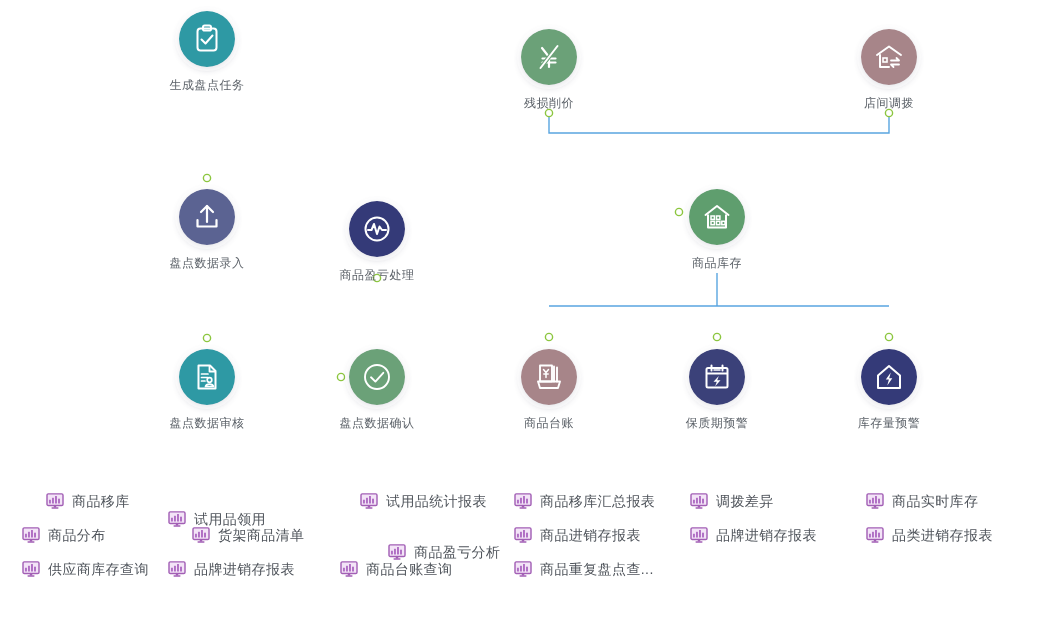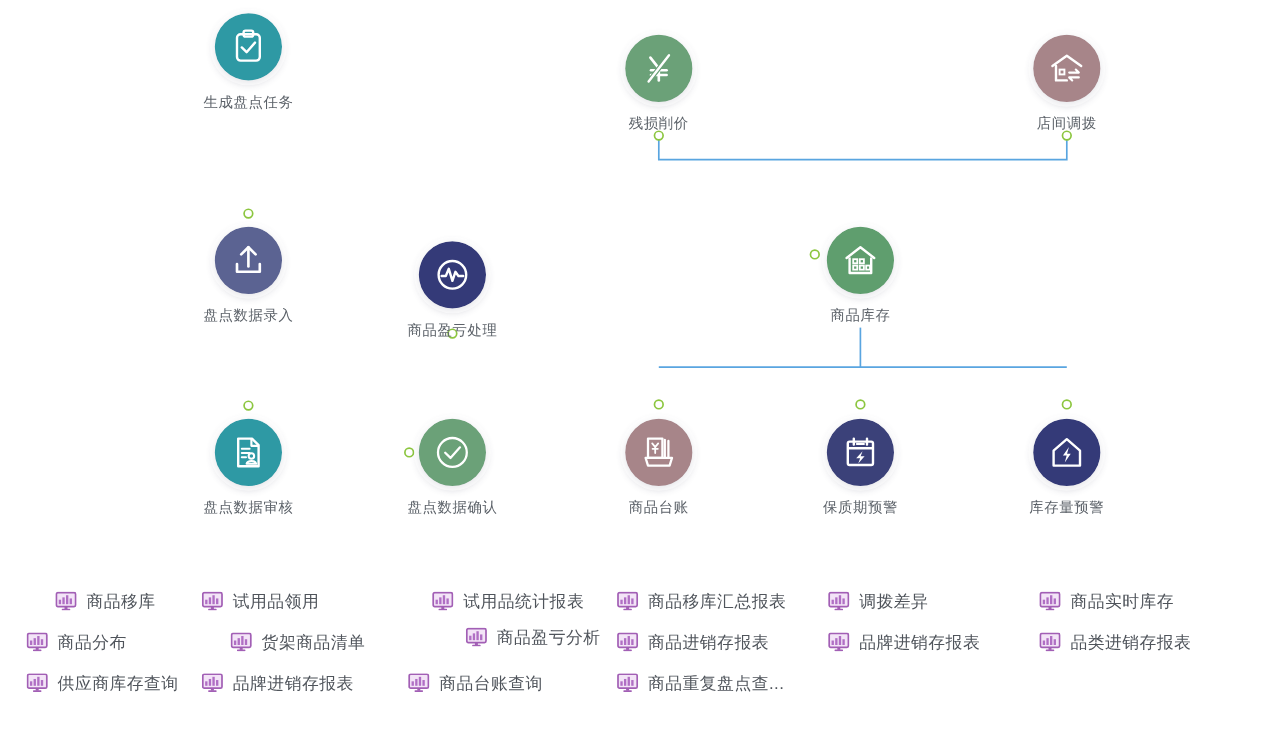--- a/index.html
+++ b/index.html
@@ -337,21 +337,21 @@
         <rect x="1" y="1" width="18" height="13" rx="1.4" fill="#f3e4f7" stroke="#a25fb5" stroke-width="1.6"></rect>
         <rect x="3.2" y="7.6" width="2.2" height="4.2" fill="#b06fc4"></rect>
         <rect x="6.6" y="5.4" width="2.2" height="6.4" fill="#b06fc4"></rect>
         <rect x="10" y="3.4" width="2.2" height="8.4" fill="#b06fc4"></rect>
         <rect x="13.4" y="6.4" width="2.2" height="5.4" fill="#b06fc4"></rect>
         <rect x="8.6" y="14" width="2.8" height="2.4" fill="#a25fb5"></rect>
         <rect x="6" y="16" width="8" height="1.6" rx="0.7" fill="#a25fb5"></rect>
       </svg>
       <span class="report-label">供应商库存查询</span>
     </div>
-    <div class="report-item" style="left: 168px; top: 2px;">
+    <div class="report-item" style="left: 168px; top: 20px;">
       <svg class="report-icon" viewBox="0 0 20 18">
         <rect x="1" y="1" width="18" height="13" rx="1.4" fill="#f3e4f7" stroke="#a25fb5" stroke-width="1.6"></rect>
         <rect x="3.2" y="7.6" width="2.2" height="4.2" fill="#b06fc4"></rect>
         <rect x="6.6" y="5.4" width="2.2" height="6.4" fill="#b06fc4"></rect>
         <rect x="10" y="3.4" width="2.2" height="8.4" fill="#b06fc4"></rect>
         <rect x="13.4" y="6.4" width="2.2" height="5.4" fill="#b06fc4"></rect>
         <rect x="8.6" y="14" width="2.8" height="2.4" fill="#a25fb5"></rect>
         <rect x="6" y="16" width="8" height="1.6" rx="0.7" fill="#a25fb5"></rect>
       </svg>
       <span class="report-label">试用品领用</span>
@@ -385,21 +385,21 @@
         <rect x="1" y="1" width="18" height="13" rx="1.4" fill="#f3e4f7" stroke="#a25fb5" stroke-width="1.6"></rect>
         <rect x="3.2" y="7.6" width="2.2" height="4.2" fill="#b06fc4"></rect>
         <rect x="6.6" y="5.4" width="2.2" height="6.4" fill="#b06fc4"></rect>
         <rect x="10" y="3.4" width="2.2" height="8.4" fill="#b06fc4"></rect>
         <rect x="13.4" y="6.4" width="2.2" height="5.4" fill="#b06fc4"></rect>
         <rect x="8.6" y="14" width="2.8" height="2.4" fill="#a25fb5"></rect>
         <rect x="6" y="16" width="8" height="1.6" rx="0.7" fill="#a25fb5"></rect>
       </svg>
       <span class="report-label">试用品统计报表</span>
     </div>
-    <div class="report-item" style="left: 340px; top: 32px; padding-left: 48px;">
+    <div class="report-item" style="left: 340px; top: 53px; padding-left: 48px;">
       <svg class="report-icon" viewBox="0 0 20 18">
         <rect x="1" y="1" width="18" height="13" rx="1.4" fill="#f3e4f7" stroke="#a25fb5" stroke-width="1.6"></rect>
         <rect x="3.2" y="7.6" width="2.2" height="4.2" fill="#b06fc4"></rect>
         <rect x="6.6" y="5.4" width="2.2" height="6.4" fill="#b06fc4"></rect>
         <rect x="10" y="3.4" width="2.2" height="8.4" fill="#b06fc4"></rect>
         <rect x="13.4" y="6.4" width="2.2" height="5.4" fill="#b06fc4"></rect>
         <rect x="8.6" y="14" width="2.8" height="2.4" fill="#a25fb5"></rect>
         <rect x="6" y="16" width="8" height="1.6" rx="0.7" fill="#a25fb5"></rect>
       </svg>
       <span class="report-label">商品盈亏分析</span>

